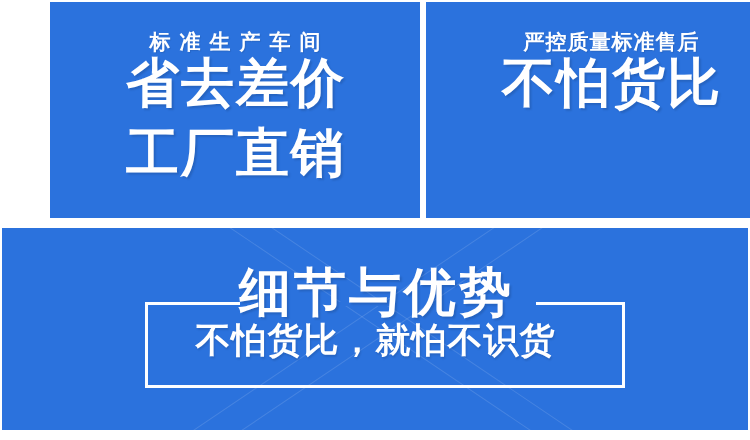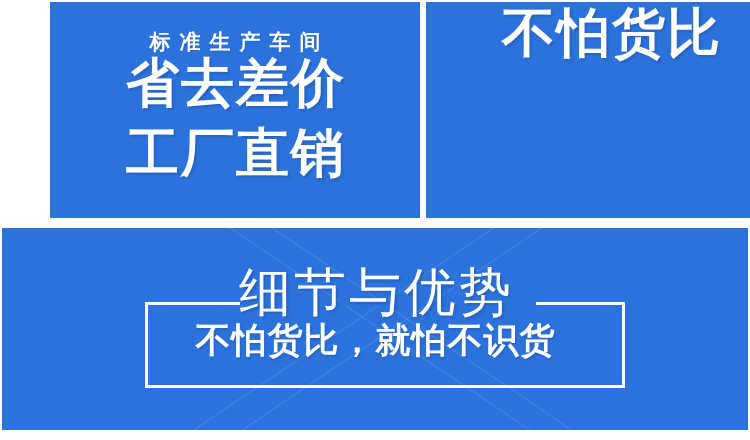--- a/index.html
+++ b/index.html
@@ -114,21 +114,21 @@
     background: #2b72dd;
   }
 
   .bottom-title {
     position: absolute;
     left: 0;
     right: 0;
     top: 38px;
     text-align: center;
     color: #ffffff;
-    font-weight: normal;
+    font-weight: bold;
     font-size: 52px;
     line-height: 1;
     letter-spacing: 3px;
     text-indent: 3px;
     white-space: nowrap;
     text-shadow: 2px 2px 2px rgba(0,0,0,0.13);
   }
 
   .bottom-sub {
     position: absolute;
@@ -153,20 +153,21 @@
 
   <div class="top-row">
 
     <div class="panel">
       <div class="eyebrow wide">标准生产车间</div>
       <div class="headline l2">省去差价</div>
       <div class="headline l1">工厂直销</div>
     </div>
 
     <div class="panel">
+      <div class="eyebrow tight">严控质量标准售后</div>
       <div class="headline l2">不怕货比</div>
     </div>
 
   </div>
 
   <div class="bottom-panel">
 
     <div class="diag d1"></div>
     <div class="diag d2"></div>
     <div class="diag d3"></div>

